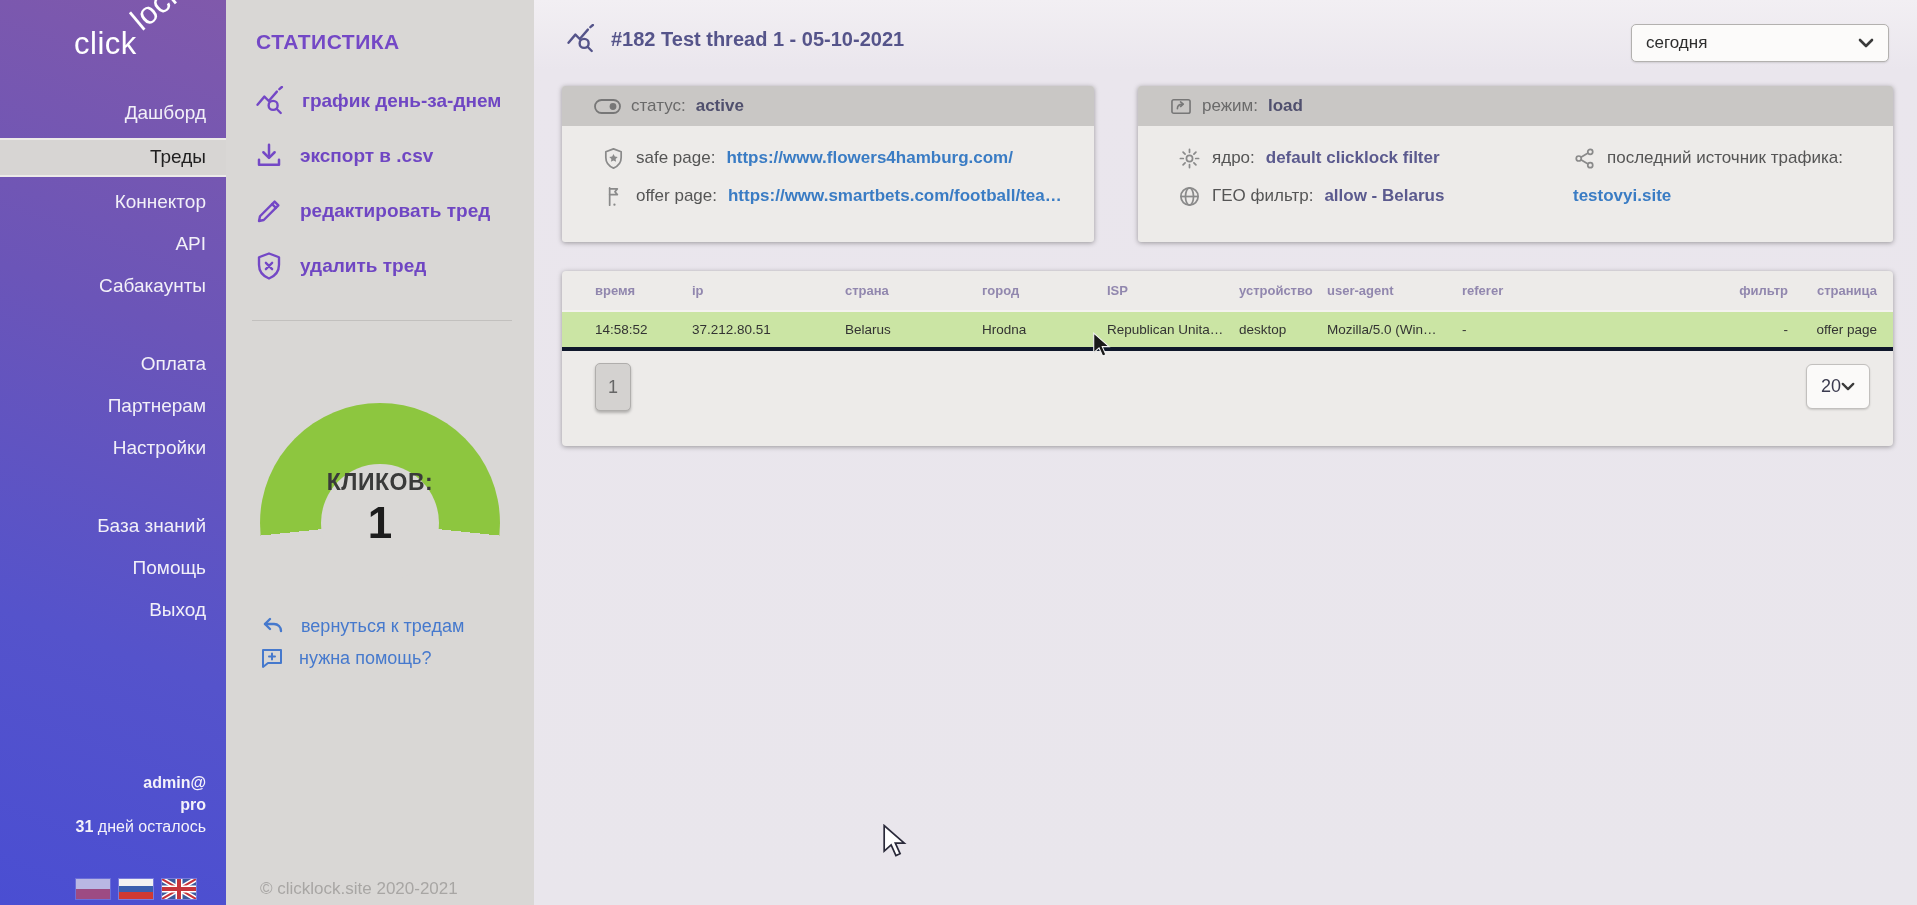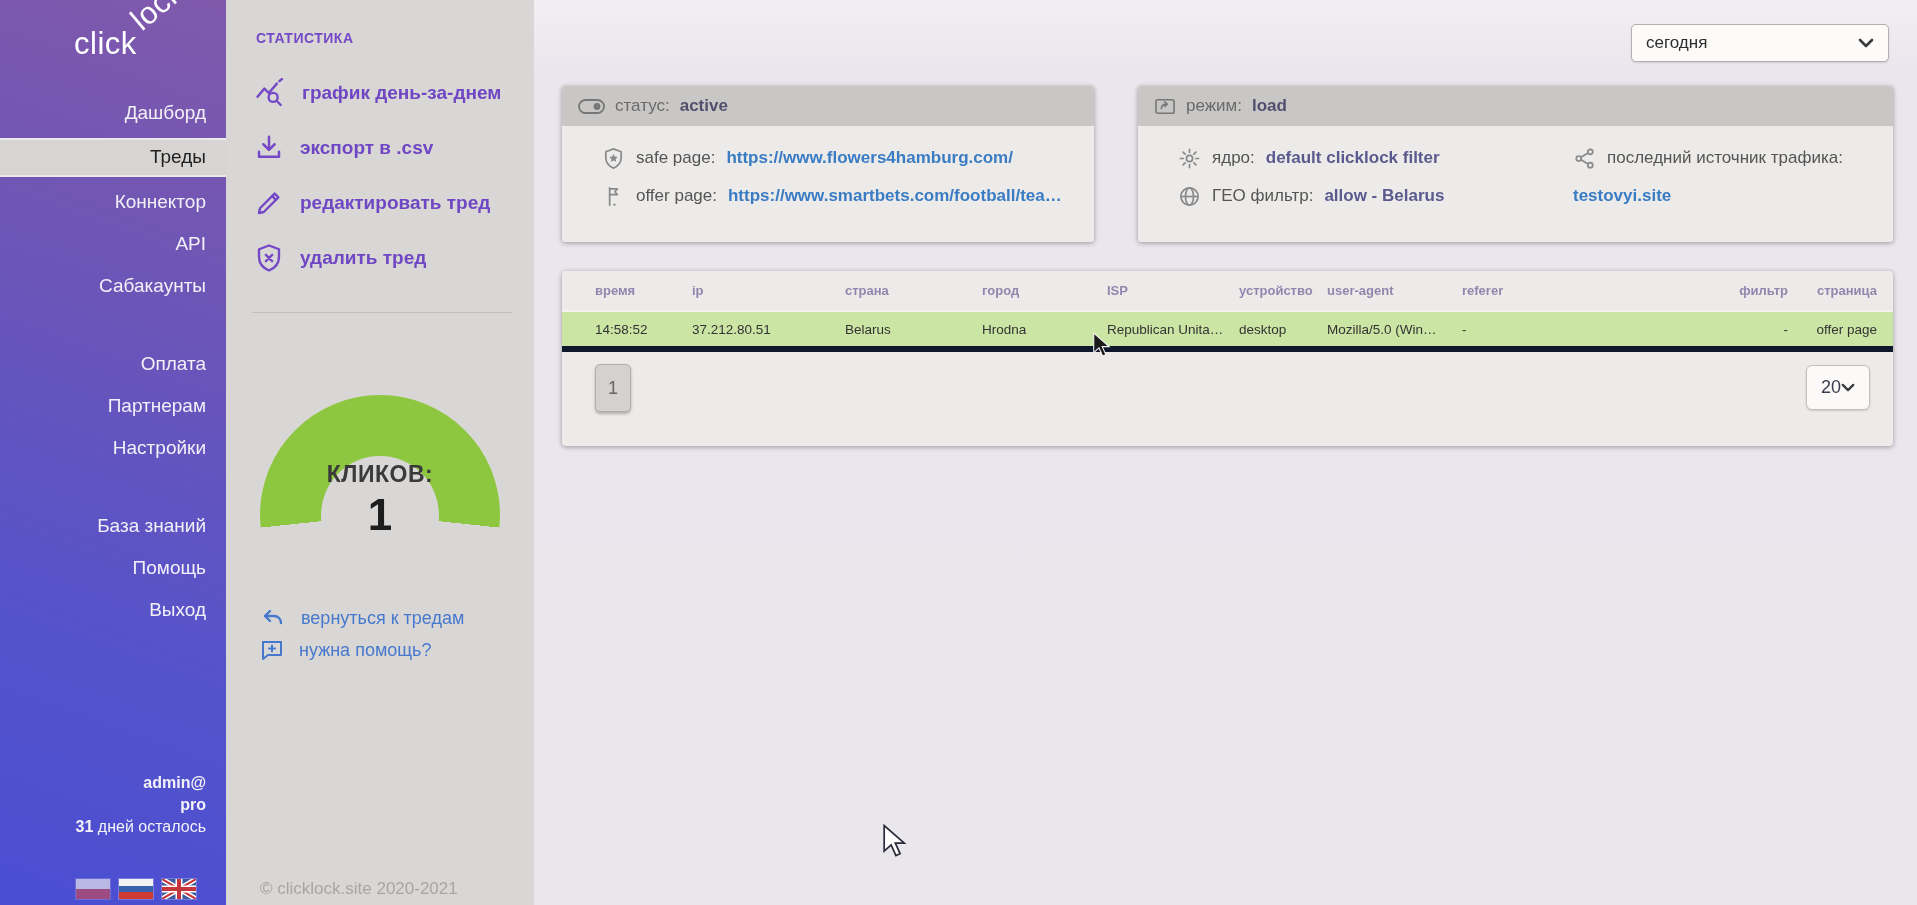--- a/index.html
+++ b/index.html
@@ -22,21 +22,21 @@
   .account { position:absolute; top:772px; right:20px; text-align:right; color:#f4f2fa;
     font-size:16px; line-height:22px; }
   .account .bold { font-weight:700; }
   .flags { position:absolute; bottom:6px; left:76px; display:flex; gap:9px; align-items:center; }
   .flag { width:34px; height:20px; display:block; box-shadow:0 0 0 1px rgba(255,255,255,.25); }
   .flag-pl { background:linear-gradient(#e8e4ec 0 50%, #c04a63 50% 100%); opacity:.7; }
   .flag-ru { background:linear-gradient(#f2f2f2 0 33%, #3a5fae 33% 66%, #cf3a33 66% 100%); }
 
   
   .stats-col { position:absolute; left:226px; top:0; width:308px; height:905px; background:#d9d7d5; }
-  .stats-title { margin:30px 0 0 30px; font-size:14px; font-weight:700; color:#7448c6; letter-spacing:.5px; }
+  .stats-title { margin:30px 0 0 30px; font-size:21px; font-weight:700; color:#7448c6; letter-spacing:.5px; }
   .stats-menu { margin-top:30px; }
   .stats-menu-item { display:flex; align-items:center; gap:16px; height:34px; margin:0 0 21px 28px;
     color:#6f46c3; font-size:19px; font-weight:600; cursor:pointer; }
   .stats-menu-item svg { flex:0 0 auto; }
   .stats-divider { border:none; border-top:1px solid #c2c0be; margin:37px 22px 0 26px;
     box-shadow:0 4px 6px -1px rgba(0,0,0,.4); }
   .gauge { position:relative; width:240px; height:240px; margin:82px auto 0; border-radius:50%;
     background:conic-gradient(#8dc63f 0deg 96deg, rgba(0,0,0,0) 96deg 264deg, #8dc63f 264deg 360deg); }
   .gauge::after { content:""; position:absolute; inset:61px; border-radius:50%; background:#d9d7d5; }
   .gauge-text { position:absolute; left:0; right:0; top:66px; text-align:center; z-index:2; }
@@ -52,21 +52,21 @@
     background:linear-gradient(180deg,#f2eff3 0px,#eae6ed 70px,#e9e6ec 100%); }
   .main-header { position:absolute; left:30px; top:24px; display:flex; align-items:center; gap:13px; }
   .main-title { font-size:20px; font-weight:700; color:#55548a; }
   .period-select { position:absolute; right:28px; top:24px; width:258px; height:38px;
     background:#fcfbfa; border:1px solid #b3b1af; border-radius:5px; display:flex; align-items:center;
     padding:16px 14px; cursor:pointer; box-shadow:0 1px 2px rgba(0,0,0,.12); }
   .period-select .sel-text { flex:1; font-size:17px; color:#2e2e2e; }
 
   .panel { position:absolute; background:#edebe9; border-radius:3px; box-shadow:0 1px 5px rgba(0,0,0,.35); }
   .panel-header { height:40px; background:#c9c7c5; border-radius:3px 3px 0 0; display:flex;
-    align-items:center; gap:10px; padding:0 16px; font-size:17px; color:#6a6a6a; }
+    align-items:center; gap:10px; padding:0 32px; font-size:17px; color:#6a6a6a; }
   .panel-header .hv { font-weight:700; color:#50506e; }
   .panel-body { padding:13px 16px 0;margin-left:24px; }
   .prow { display:flex; align-items:center; gap:11px; height:38px; font-size:17px; color:#555; white-space:nowrap; }
   .prow .link { color:#3a7cc4; font-weight:700; cursor:pointer; }
   .prow .pv { font-weight:700; color:#5b5a8e; }
   .status-panel { left:28px; top:86px; width:532px; height:156px; }
   .mode-panel { left:604px; top:86px; width:755px; height:156px; }
   .mode-body { display:flex; }
   .mode-col1 { width:395px; }
   .mode-col2 { flex:1; }
@@ -74,21 +74,21 @@
   
   .table-panel { position:absolute; left:28px; top:271px; width:1331px; height:175px;
     background:#edebe9; border-radius:4px; box-shadow:0 1px 5px rgba(0,0,0,.35); }
   table.clicks { width:100%; border-collapse:collapse; table-layout:fixed; }
   table.clicks th { font-size:13px; font-weight:700; color:#9187ae; text-align:left;
     height:40px; vertical-align:middle; padding:0 4px 0 0; }
   table.clicks td { font-size:13.5px; color:#333; height:38px; vertical-align:middle;
     padding:0 4px 0 0; overflow:hidden; text-overflow:ellipsis; white-space:nowrap; }
   table.clicks .first { padding-left:33px; }
   table.clicks .r { text-align:right; padding-right:16px; }
-  tr.data-row { background:#cbe5a4; border-top:2px solid #f4f2f0; border-bottom:6px solid #0f172a; cursor:pointer; }
+  tr.data-row { background:#cbe5a4; border-top:2px solid #f4f2f0; border-bottom:4px solid #0f172a; cursor:pointer; }
   .table-footer { position:relative; height:95px; }
   .page-btn { position:absolute; left:33px; top:12px; width:36px; height:48px; background:#d4d2d0;
     border:1px solid #b0aeac; border-radius:5px; box-shadow:0 2px 3px rgba(0,0,0,.25);
     font-size:18px; color:#666; display:flex; align-items:center; justify-content:center; cursor:pointer; }
   .page-size { position:absolute; left:1244px; top:13px; width:64px; height:45px; background:#fbfaf9;
     border:1px solid #c2c0be; border-radius:6px; box-shadow:0 1px 2px rgba(0,0,0,.15);
     display:flex; align-items:center; justify-content:center; gap:0; font-size:18px; color:#3b3b4f; cursor:pointer; }
 
   .cursor { position:absolute; z-index:50; pointer-events:none; }
 </style>
@@ -188,20 +188,29 @@
         <path d="M3 4 H21 V17 H8 L3 21 Z"></path>
           <path d="M12 7.5 V13.5 M9 10.5 H15"></path>
       </svg>
       <span>нужна помощь?</span>
     </div>
   </div>
   <div class="stats-footer">© clicklock.site 2020-2021</div>
 </div>
 
 <div class="main">
+  <div class="main-header">
+    <svg width="34" height="30" viewBox="0 0 24 24" fill="none" stroke="#55548a" stroke-width="1.9" stroke-linecap="round" stroke-linejoin="round">
+      <path d="M2 15 L7.5 8.5 L11 12 L17.5 4.5"></path>
+        <path d="M19.5 2.5 L21.5 0.8"></path>
+      <circle cx="14.5" cy="15.5" r="3.6"></circle>
+        <path d="M17.2 18.2 L20.6 21.6"></path>
+    </svg>
+    <span class="main-title">#182 Test thread 1 - 05-10-2021</span>
+  </div>
 
   <div class="period-select">
     <span class="sel-text">сегодня</span>
     <svg width="16" height="10" viewBox="0 0 16 10" fill="none" stroke="#3a3a3a" stroke-width="2.6" stroke-linecap="round" stroke-linejoin="round">
       <path d="M2 2 L8 8 L14 2"></path>
     </svg>
   </div>
 
   <div class="panel status-panel">
     <div class="panel-header">

